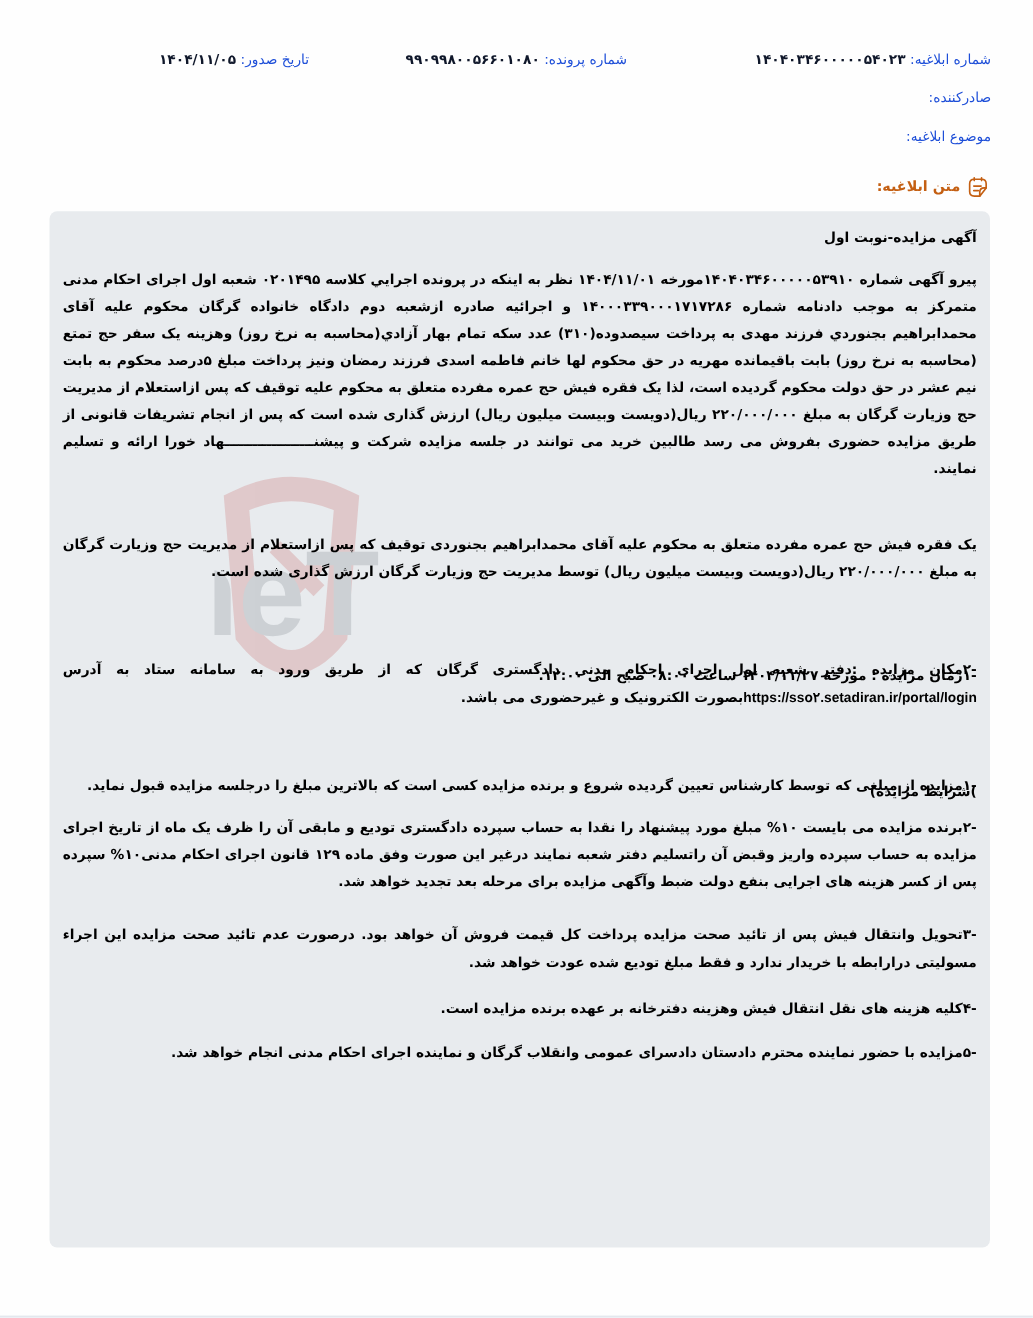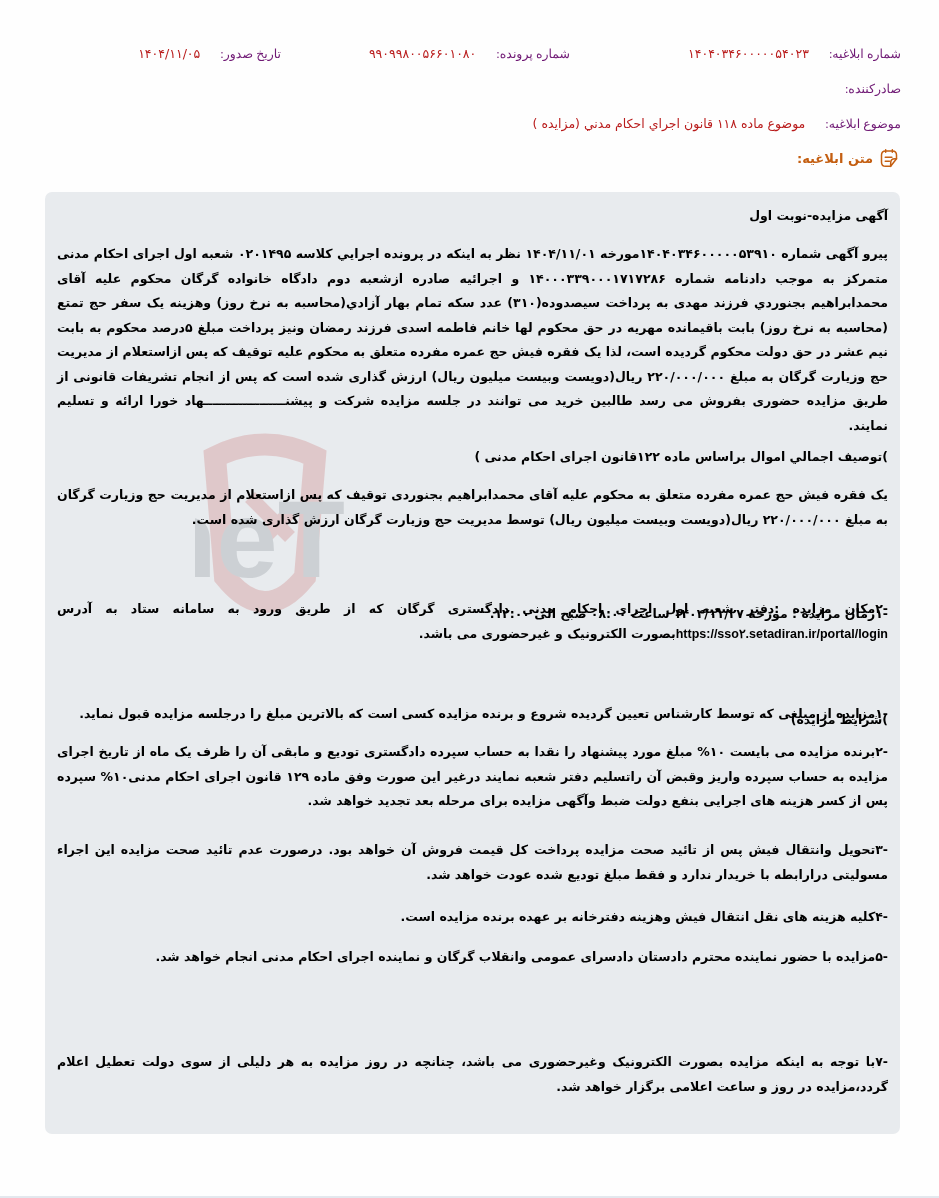--- a/index.html
+++ b/index.html
@@ -1,28 +1,28 @@
 <!DOCTYPE html>
 <html><head>
   <meta charset="utf-8">
   <style>
     * { box-sizing: border-box; margin: 0; padding: 0; }
     html, body { width: 939px; height: 1198px; background: #fefefe; overflow: hidden; }
     body { font-family: "DejaVu Sans", sans-serif; direction: rtl; position: relative; color: #1a1a1a; }
     .meta-row { position: absolute; right: 38px; left: 40px; display: flex; align-items: baseline; font-size: 12.5px; white-space: nowrap; }
-    .meta-label { color: #701a75; margin-left: 20px; font-family: Liberation Serif, serif; }
-    .meta-value { color: #b91c1c; font-weight: normal; }
+    .meta-label { color: #1d4ed8; margin-left: 4px; }
+    .meta-value { color: #0f172a; font-weight: bold; }
     .row1 { top: 46px; }
     .row1 .item { display: flex; align-items: baseline; }
     .row1 .item-a { position: absolute; right: 0; }
     .row1 .item-b { position: absolute; right: 331px; }
     .row1 .item-c { position: absolute; right: 620px; }
     .row2 { top: 81px; }
     .row3 { top: 116px; }
-    .section-title { position: absolute; top: 148px; right: 40px; display: flex; align-items: center; gap: 6px; color: #c45f12; font-weight: bold; font-size: 13px; }
+    .section-title { position: absolute; top: 160px; right: 40px; display: flex; align-items: center; gap: 6px; color: #c45f12; font-weight: bold; font-size: 13px; }
     .section-title svg { width: 20px; height: 20px; }
     .content-box { position: absolute; top: 192px; left: 45px; width: 855px; height: 942px; background: #e8ebee; border-radius: 7px; overflow: hidden; }
     .watermark { position: absolute; left: 150px; top: 235px; width: 620px; height: 220px; pointer-events: none; opacity: 0.35; }
     .para { position: absolute; right: 12px; left: 12px; font-size: 12.5px; font-weight: bold; line-height: 24.5px; text-align: justify; color: #000000; }
     .ltr { direction: ltr; unicode-bidi: embed; font-family: "Liberation Sans", sans-serif; margin-top: 26px; }
     .bottom-line { position: absolute; left: 0; right: 0; bottom: 0; height: 2px; background: #e3e8ee; }
   </style>
 </head>
 <body>
 
@@ -40,21 +40,20 @@
     <span class="meta-value">۱۴۰۴/۱۱/۰۵</span>
   </div>
 </div>
 
 <div class="meta-row row2">
   <span class="meta-label">صادرکننده:</span>
 </div>
 
 <div class="meta-row row3">
   <span class="meta-label">موضوع ابلاغیه:</span>
-  <span class="meta-value">موضوع ماده ۱۱۸ قانون اجراي احكام مدني (مزايده )</span>
 </div>
 
 <div class="section-title">
   <svg viewBox="0 0 24 24" fill="none" stroke="#c45f12" stroke-width="1.8" stroke-linecap="round" stroke-linejoin="round">
     <path d="M8 2v3M16 2v3"></path>
     <path d="M21 13V8.5C21 5.5 19.5 3.5 16 3.5H8C4.5 3.5 3 5.5 3 8.5V17c0 3 1.5 5 5 5h6"></path>
     <path d="M7.5 11h8M7.5 16h5"></path>
     <path d="M21 13l-7 9v-4c0-3 2-5 5-5h2z"></path>
   </svg>
   <span>متن ابلاغیه:</span>
@@ -64,21 +63,20 @@
   <svg class="watermark" viewBox="0 0 620 220">
     <path d="M20 30 Q70 5 120 30 L110 150 Q70 200 30 150 Z" fill="none" stroke="#d08a8a" stroke-width="22"></path>
     <path d="M55 70 L95 110 M70 110 L95 85" stroke="#d08a8a" stroke-width="14"></path>
     <text x="150" y="150" font-family="Liberation Sans, sans-serif" font-size="110" fill="#9aa0a6" font-weight="bold">AriaTender.neT</text>
   </svg>
 
   <div class="para" style="top:12px;">آگهی مزایده-نوبت اول</div>
 
   <div class="para" style="top:50px;">پیرو آگهی شماره ۱۴۰۴۰۳۴۶۰۰۰۰۰۵۳۹۱۰مورخه ۱۴۰۴/۱۱/۰۱ نظر به اینکه در پرونده اجرایي کلاسه ۰۲۰۱۴۹۵ شعبه اول اجرای احکام مدنی متمرکز به موجب دادنامه شماره ۱۴۰۰۰۳۳۹۰۰۰۱۷۱۷۲۸۶ و اجرائیه صادره ازشعبه دوم دادگاه خانواده گرگان محکوم علیه آقای محمدابراهیم بجنوردي فرزند مهدی به پرداخت سیصدوده(۳۱۰) عدد سکه تمام بهار آزادي(محاسبه به نرخ روز)  وهزینه یک سفر حج تمتع (محاسبه به نرخ روز) بابت باقیمانده مهریه در حق محکوم لها خانم فاطمه اسدی فرزند رمضان ونیز پرداخت مبلغ ۵درصد محکوم به بابت نیم عشر در حق دولت محکوم گردیده است، لذا یک فقره فیش حج عمره مفرده متعلق به محکوم علیه توقیف که پس ازاستعلام از مدیریت حج وزیارت گرگان به مبلغ ۲۲۰/۰۰۰/۰۰۰ ریال(دویست وبیست میلیون ریال) ارزش گذاری شده است که پس از انجام تشریفات قانونی از طریق مزایده حضوری بفروش می رسد طالبین خرید می توانند در جلسه مزایده شرکت و پیشنـــــــــــــــــــهاد خورا ارائه و تسلیم نمایند.</div>
 
-  <div class="para" style="top:253px;">)توصیف اجمالي اموال براساس ماده ۱۲۲قانون اجرای احکام مدنی )</div>
 
   <div class="para" style="top:291px;">یک فقره فیش حج عمره مفرده متعلق به محکوم علیه آقای محمدابراهیم بجنوردی توقیف که پس ازاستعلام از مدیریت حج وزیارت گرگان به مبلغ ۲۲۰/۰۰۰/۰۰۰ ریال(دویست وبیست میلیون ریال) توسط مدیریت حج وزیارت گرگان ارزش گذاری شده است.</div>
 
   <div class="para" style="top:366px;margin-top:44px;">-۱زمان مزایده : مورخه ۱۴۰۴/۱۱/۲۷ ساعت ۰۸:۰۰ صبح الی ۱۲:۰۰.</div>
 
   <div class="para" style="top:405px;">
     <span>-۲مکان مزایده :دفتر شعبه اول اجرای احکام مدنی دادگستری گرگان که از طریق ورود به سامانه ستاد به آدرس </span><span class="ltr">https://sso۲.setadiran.ir/portal/login</span><span>بصورت الکترونیک و غیرحضوری می باشد.</span>
   </div>
 
   <div class="para" style="top:472px;margin-top:44px;">)شرایط مزایده)</div>
@@ -87,16 +85,15 @@
 
   <div class="para" style="top:548px;">-۲برنده مزایده می بایست ۱۰% مبلغ مورد پیشنهاد را نقدا به حساب سپرده دادگستری تودیع و مابقی آن را ظرف یک ماه از تاریخ اجرای مزایده به حساب سپرده  واریز وقبض آن راتسلیم دفتر شعبه نمایند درغیر این صورت وفق ماده ۱۲۹ قانون اجرای احکام مدنی۱۰% سپرده پس از کسر هزینه های اجرایی بنفع دولت ضبط وآگهی مزایده برای مرحله بعد تجدید خواهد شد.</div>
 
   <div class="para" style="top:646px;">-۳تحویل وانتقال فیش پس از تائید صحت مزایده پرداخت کل قیمت فروش آن خواهد بود. درصورت عدم تائید صحت مزایده این اجراء مسولیتی درارابطه با خریدار ندارد و فقط مبلغ تودیع شده عودت خواهد شد.</div>
 
   <div class="para" style="top:713px;">-۴کلیه هزینه های نقل انتقال فیش وهزینه دفترخانه بر عهده برنده مزایده است.</div>
 
   <div class="para" style="top:753px;">-۵مزایده با حضور نماینده محترم دادستان دادسرای عمومی وانقلاب گرگان و نماینده اجرای احکام مدنی انجام خواهد شد.</div>
 
 
-  <div class="para" style="top:858px;">-۷با توجه به اینکه مزایده بصورت الکترونیک وغیرحضوری می باشد، چنانچه در روز مزایده به هر دلیلی از سوی دولت تعطیل اعلام گردد،مزایده در روز و ساعت اعلامی برگزار خواهد شد.</div>
 </div>
 
 <div class="bottom-line"></div>
 
 </body></html>

